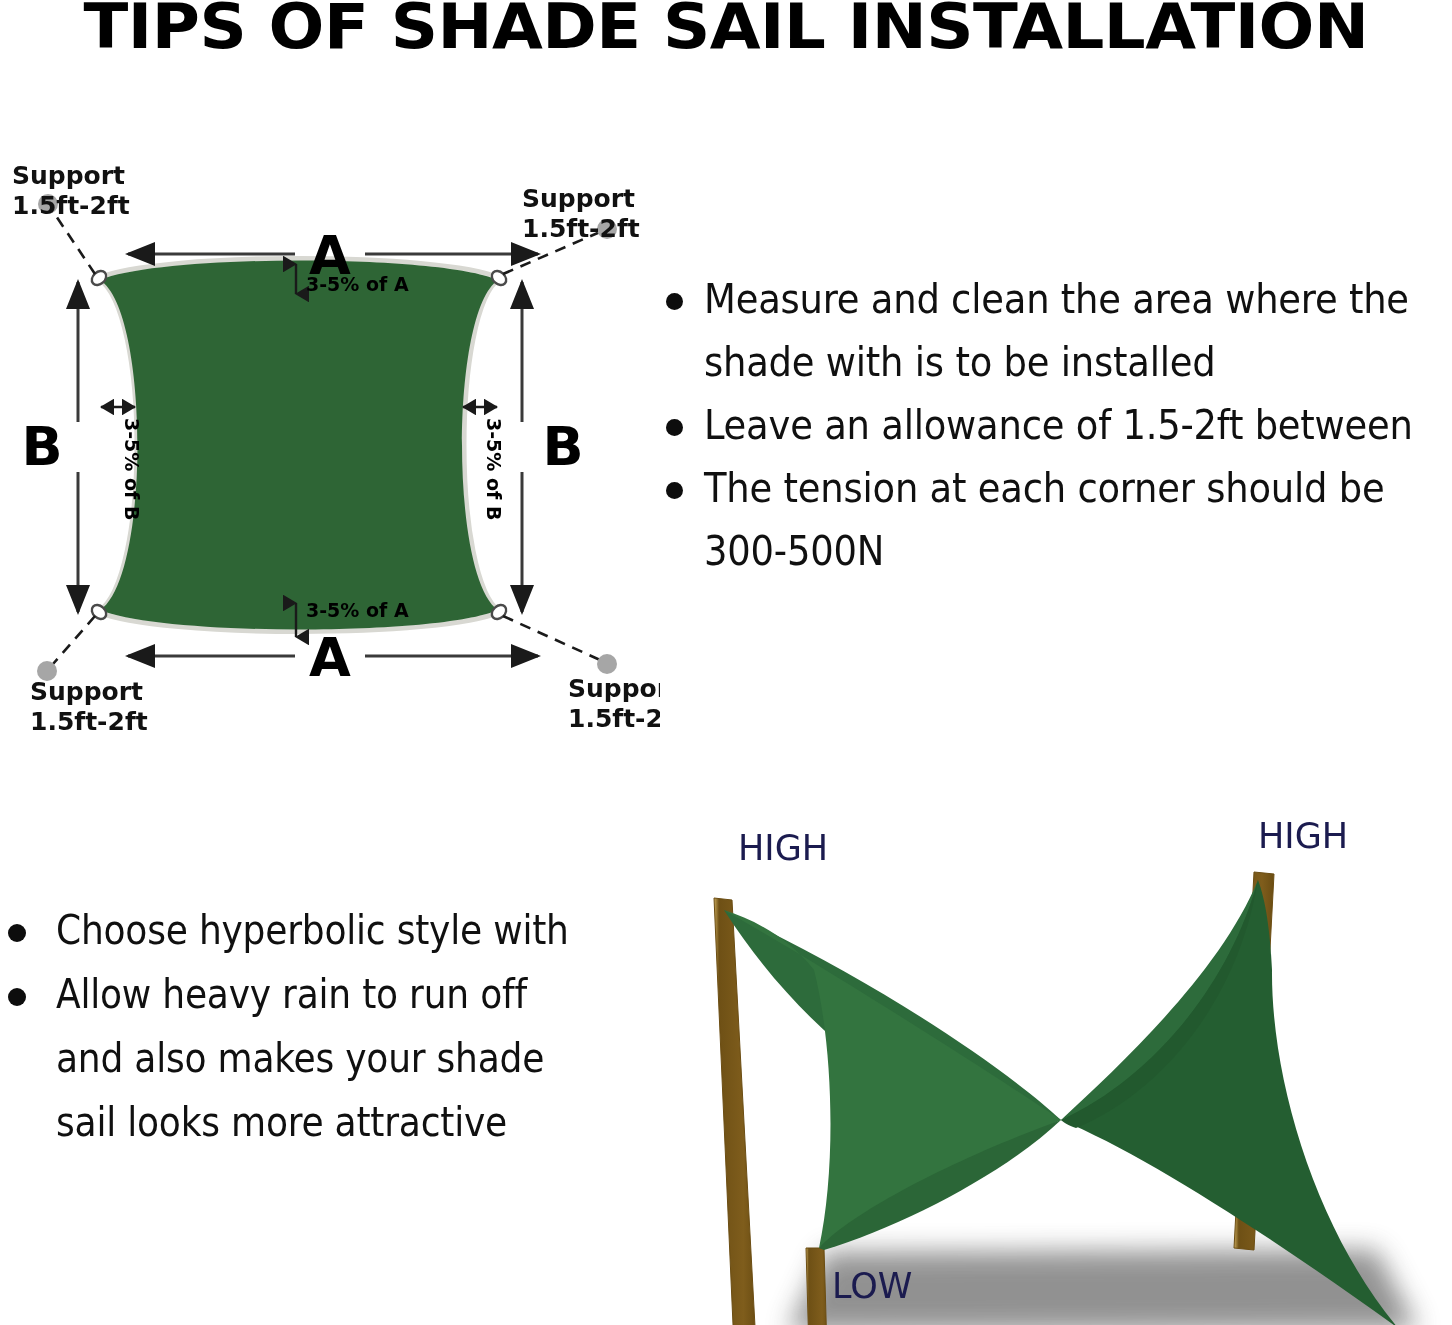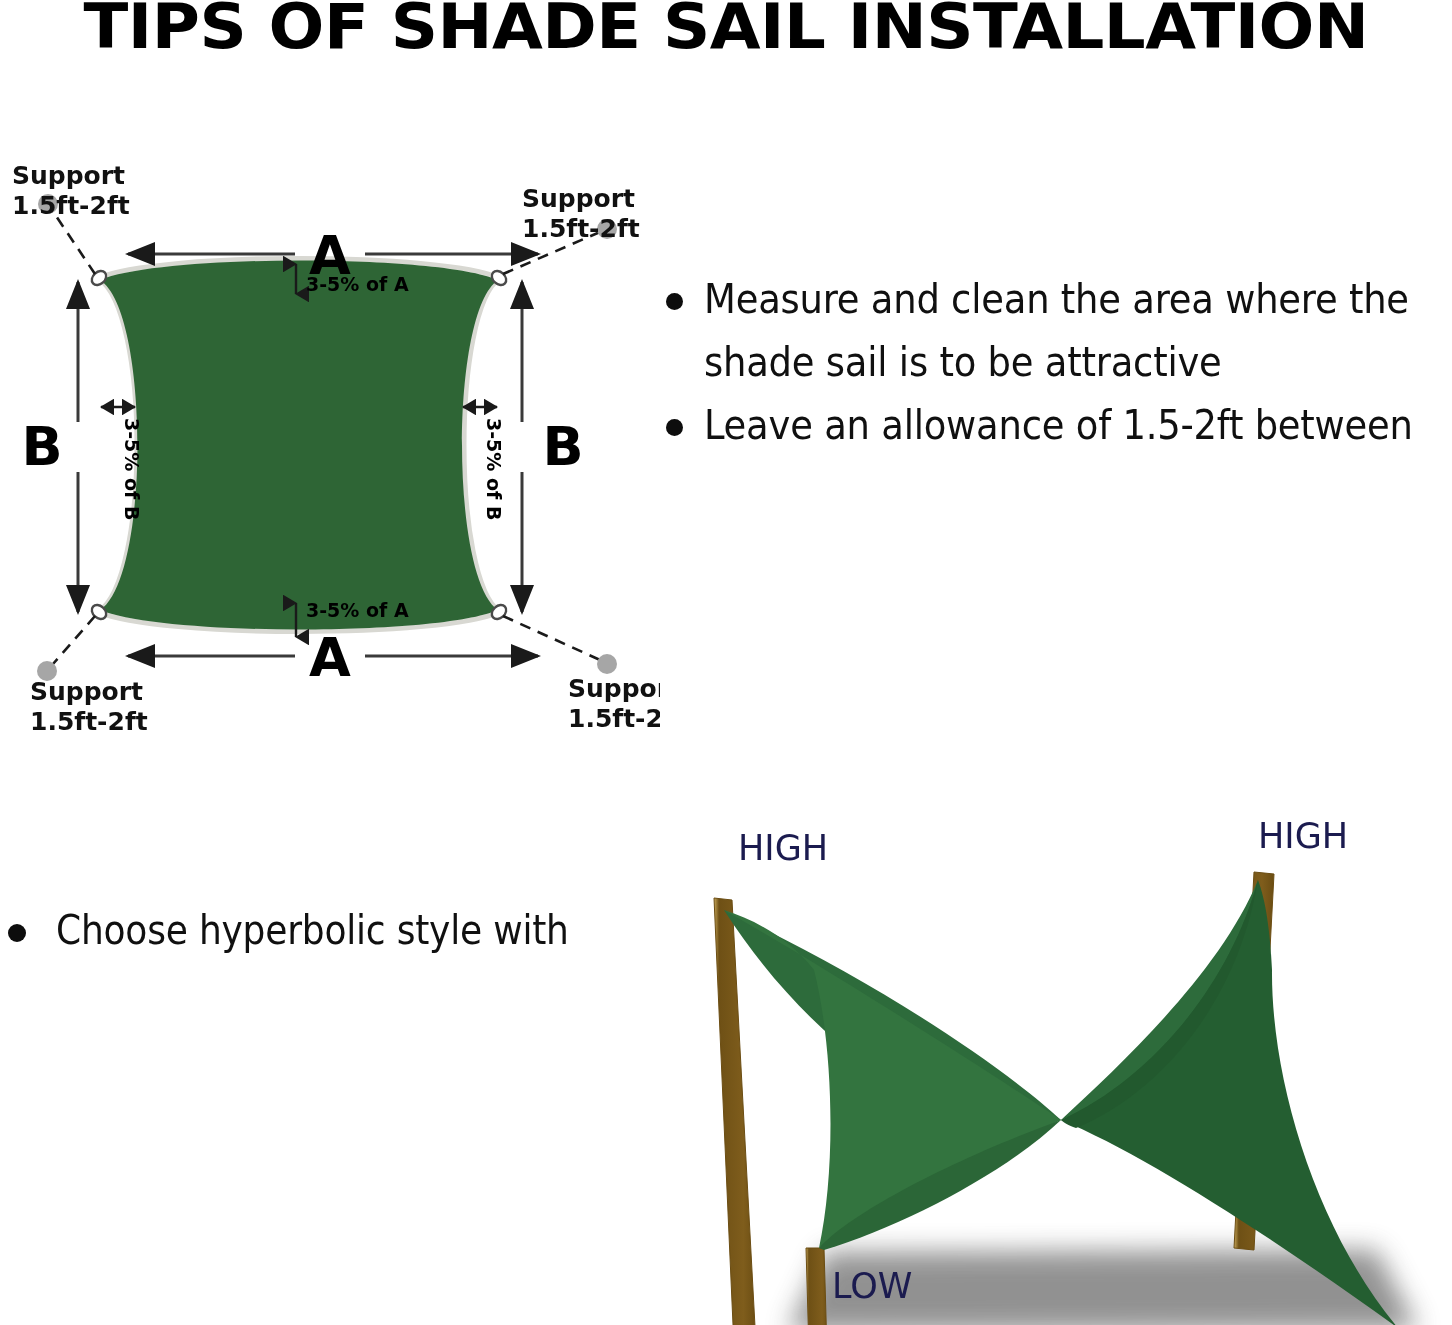--- a/index.html
+++ b/index.html
@@ -221,32 +221,41 @@
       <text x="568" y="537" font-family="DejaVu Sans, Liberation Sans, sans-serif" font-size="25" font-weight="600" fill="#111">Support</text>
       <text x="568" y="567" font-family="DejaVu Sans, Liberation Sans, sans-serif" font-size="25" font-weight="600" fill="#111">1.5ft-2ft</text>
     </g>
   </svg>
 </div>
 
 <div class="bullets-right">
   <ul class="tips">
     <li>
       <span class="ln">Measure and clean the area where the</span>
-      <span class="ln">shade sail is to be attractive</span>
+      <span class="ln">shade with is to be installed</span>
     </li>
     <li>
       <span class="ln">Leave an allowance of 1.5-2ft between</span>
+    </li>
+    <li>
+      <span class="ln">The tension at each corner should be</span>
+      <span class="ln">300-500N</span>
     </li>
   </ul>
 </div>
 
 <div class="bullets-left">
   <ul class="tips">
     <li>
       <span class="ln">Choose hyperbolic style with</span>
+    </li>
+    <li>
+      <span class="ln">Allow heavy rain to run off</span>
+      <span class="ln">and also makes your shade</span>
+      <span class="ln">sail looks more attractive</span>
     </li>
   </ul>
 </div>
 
 <div class="diagram-hyper">
   <svg width="776" height="529" viewBox="0 0 776 529" xmlns="http://www.w3.org/2000/svg">
     <defs>
       <filter id="blurShadow" x="-25%" y="-60%" width="150%" height="230%">
         <feGaussianBlur stdDeviation="13"></feGaussianBlur>
       </filter>

